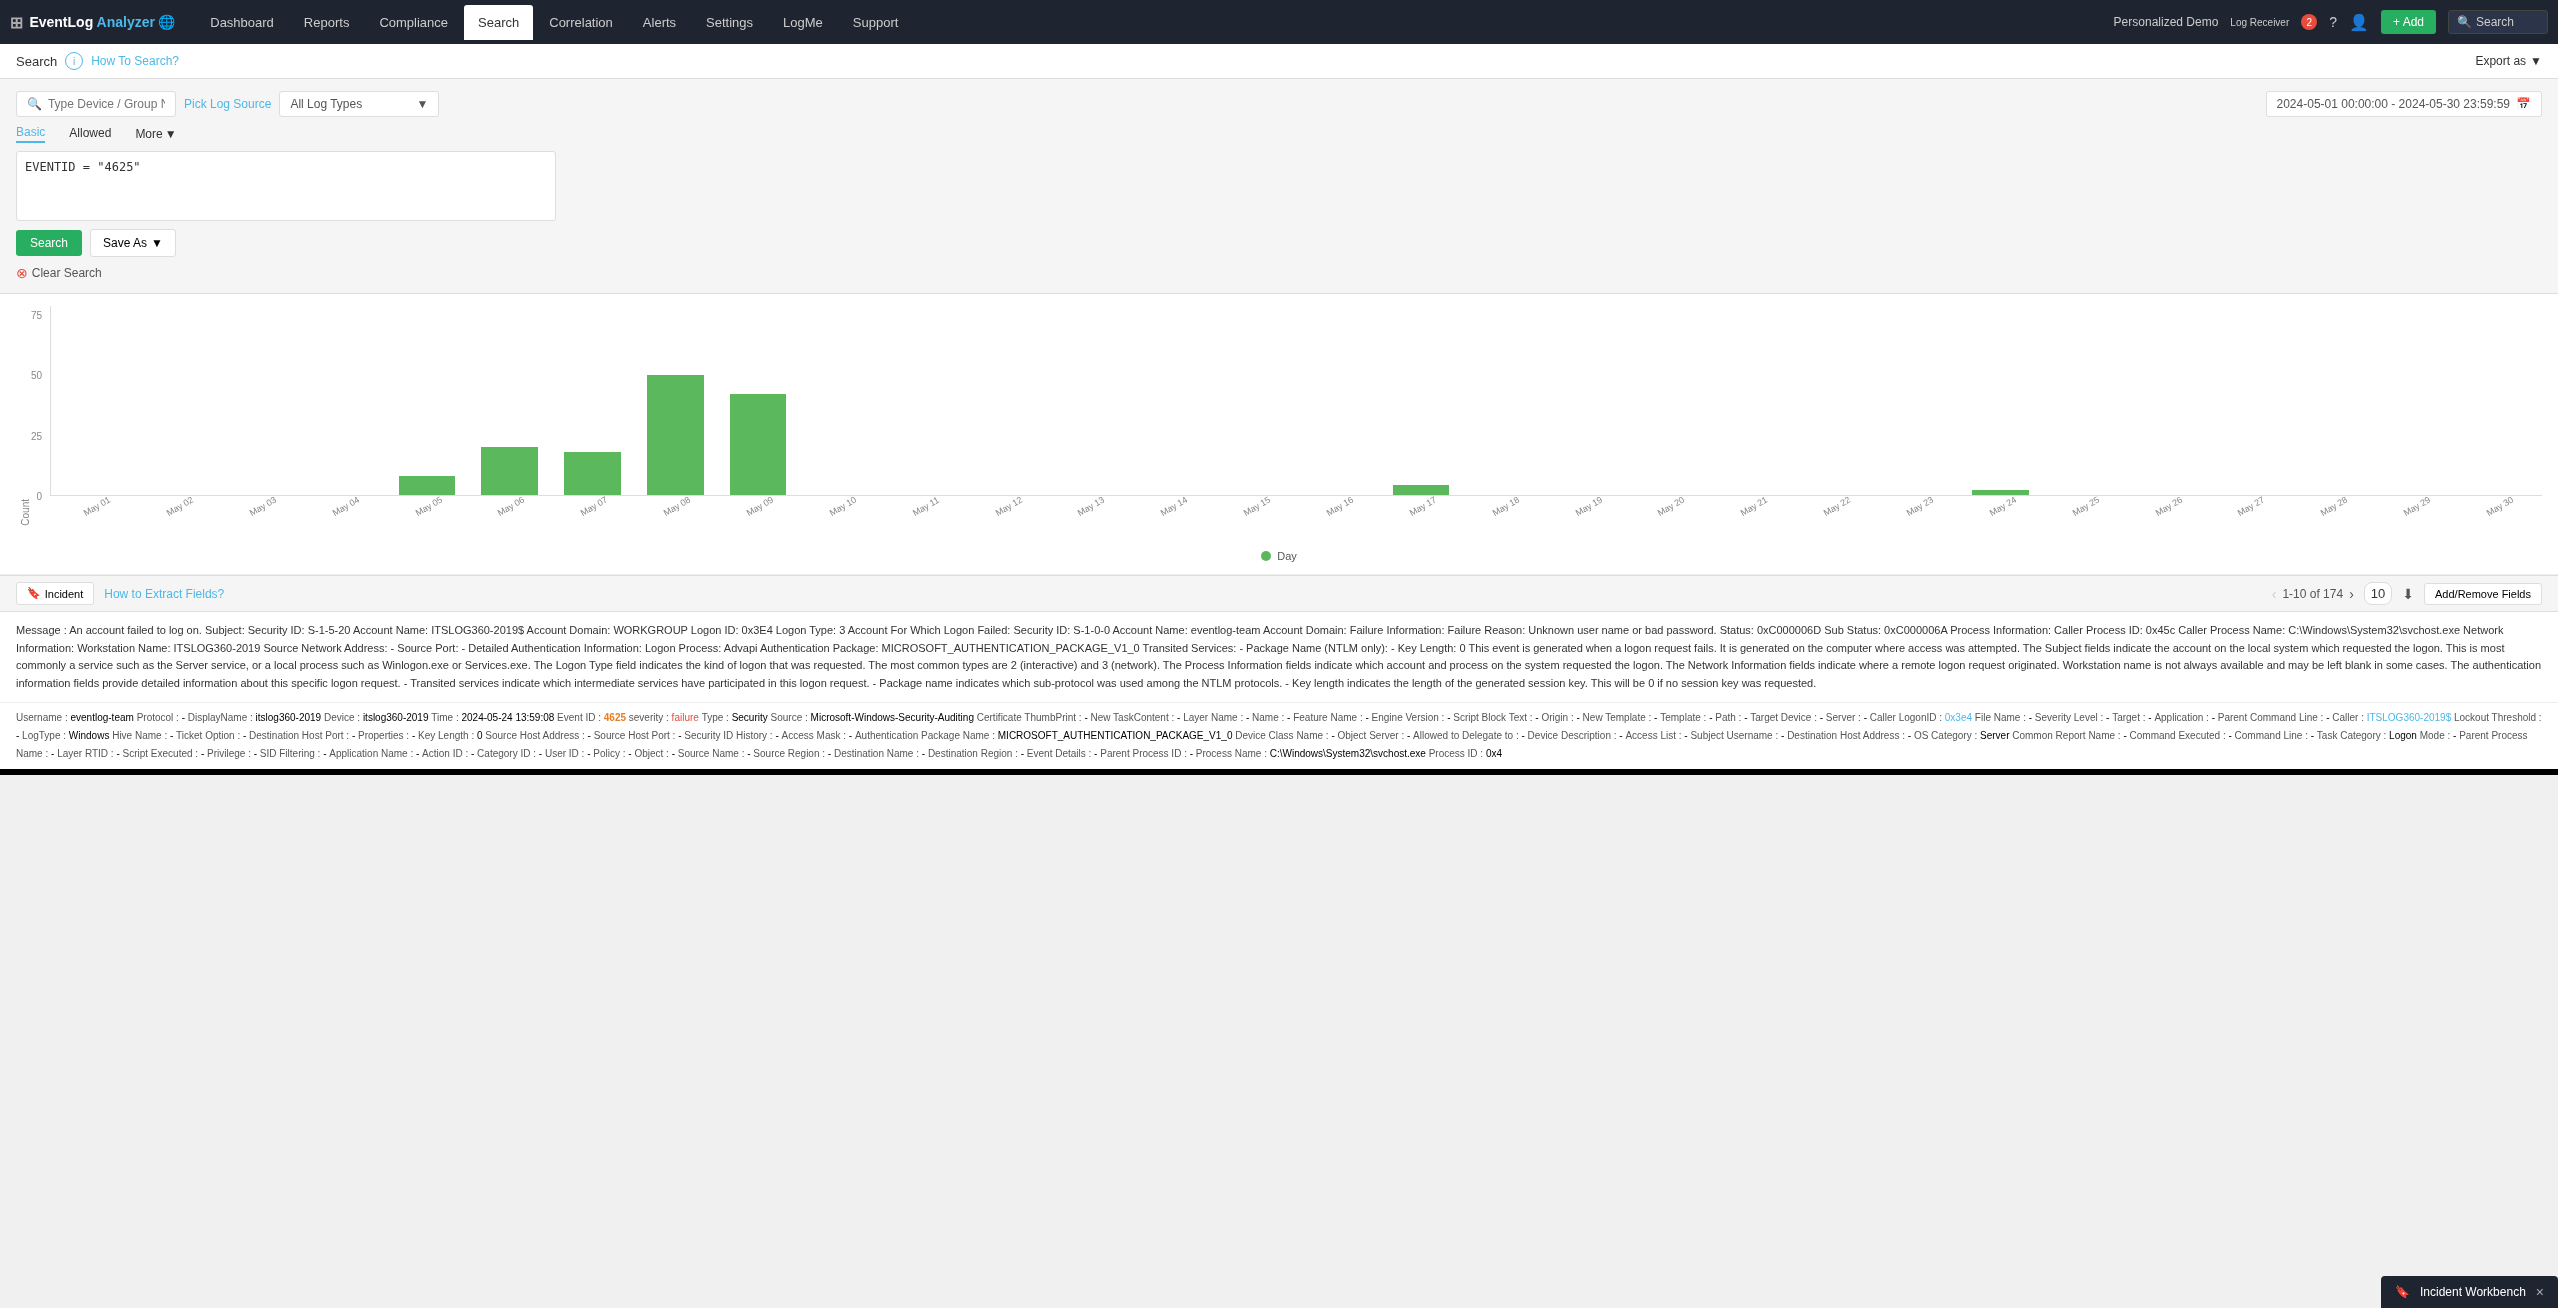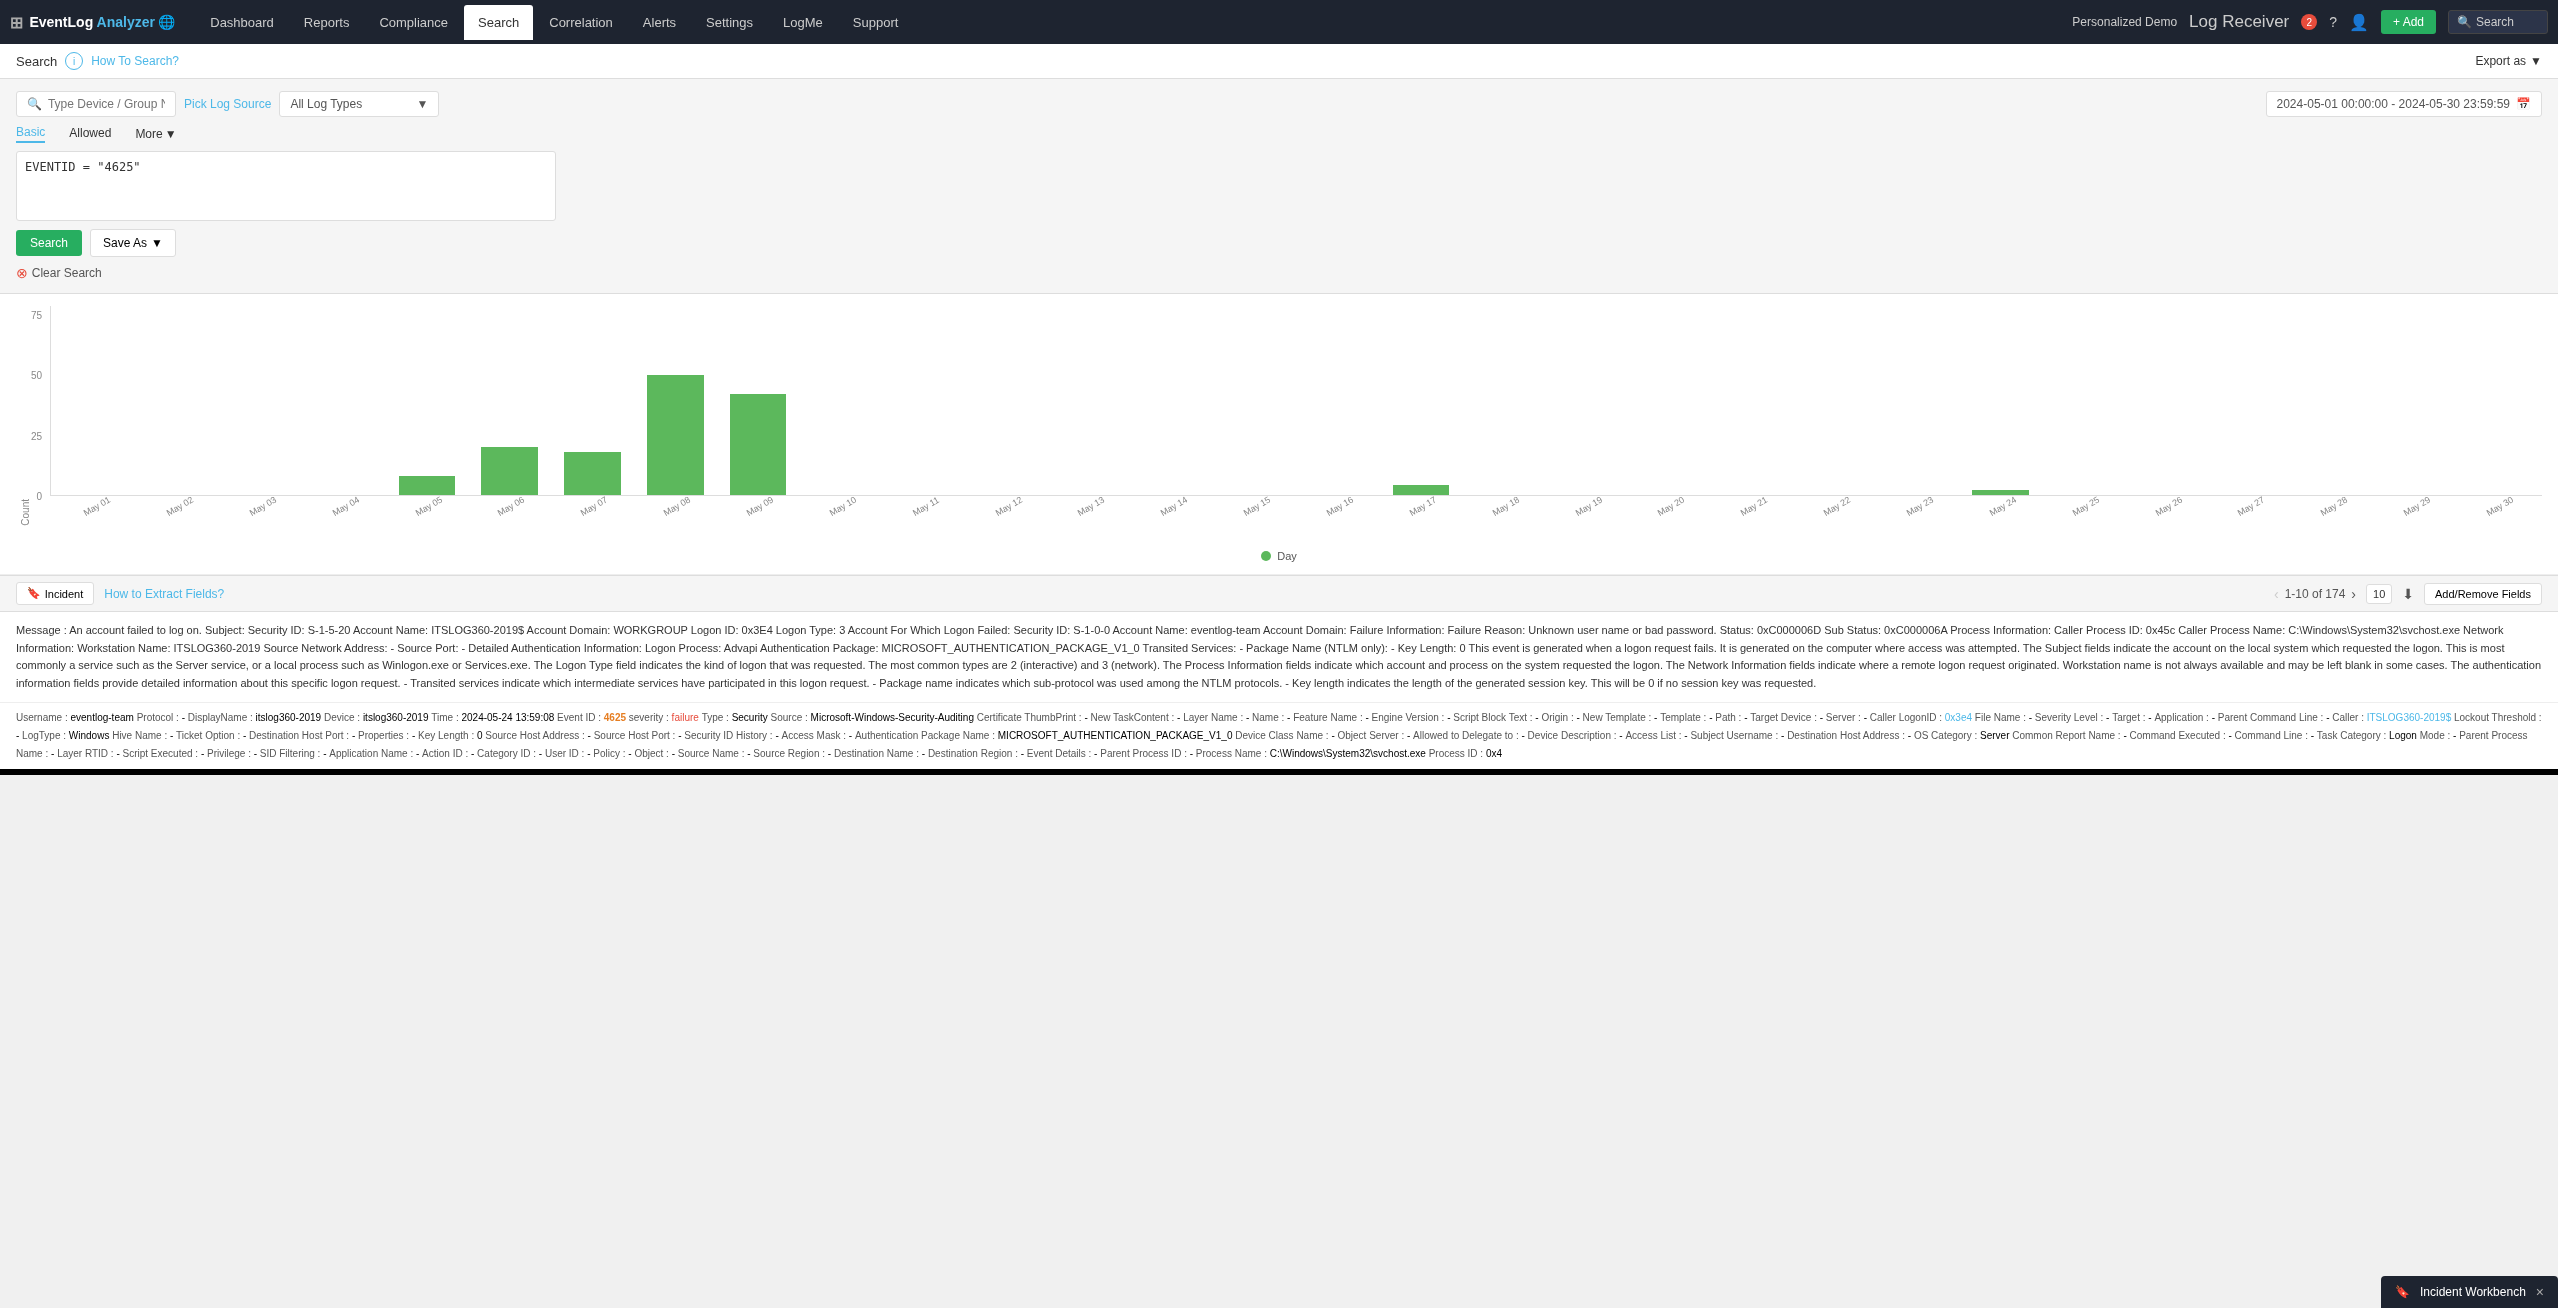--- a/index.html
+++ b/index.html
@@ -9,21 +9,21 @@
     .top-bar { background: #1e2430; display: flex; align-items: center; height: 44px; padding: 0 10px; gap: 10px; }
     .top-bar .logo { display: flex; align-items: center; gap: 6px; color: #fff; font-size: 14px; font-weight: bold; margin-right: 10px; }
     .top-bar .logo .grid-icon { color: #aaa; font-size: 16px; }
     .top-bar .logo .logo-text { color: #fff; }
     .top-bar .logo .logo-highlight { color: #4db8e8; }
     .main-nav { display: flex; gap: 2px; flex: 1; }
     .main-nav a { color: #ccc; text-decoration: none; padding: 10px 14px; font-size: 13px; cursor: pointer; }
     .main-nav a.active { color: #fff; background: #fff; color: #333; border-radius: 3px 3px 0 0; }
     .top-right { display: flex; align-items: center; gap: 12px; }
     .top-right .personalized-demo { color: #ccc; font-size: 12px; cursor: pointer; }
-    .top-right .log-receiver { color: #ccc; font-size: 17px; cursor: pointer; }
+    .top-right .log-receiver { color: #ccc; font-size: 10px; cursor: pointer; }
     .top-right .badge { background: #e74c3c; color: #fff; border-radius: 50%; width: 16px; height: 16px; font-size: 10px; display: inline-flex; align-items: center; justify-content: center; }
     .top-right .help { color: #ccc; font-size: 14px; cursor: pointer; }
     .top-right .user { color: #ccc; font-size: 16px; cursor: pointer; }
     .top-right .add-btn { background: #27ae60; color: #fff; border: none; border-radius: 3px; padding: 5px 12px; font-size: 12px; cursor: pointer; display: flex; align-items: center; gap: 4px; }
     .top-right .search-box { background: #2c3449; border: 1px solid #444; border-radius: 3px; padding: 4px 8px; color: #ccc; font-size: 12px; width: 100px; display: flex; align-items: center; gap: 4px; }
 
     
     .sub-header { background: #fff; border-bottom: 1px solid #ddd; padding: 8px 16px; display: flex; align-items: center; justify-content: space-between; }
     .sub-header .left { display: flex; align-items: center; gap: 8px; }
     .sub-header .search-label { font-size: 13px; color: #333; font-weight: 500; }
@@ -71,21 +71,21 @@
 
     
     .results-toolbar { background: #f5f5f5; border-top: 1px solid #ddd; border-bottom: 1px solid #ddd; padding: 6px 16px; display: flex; align-items: center; justify-content: space-between; }
     .results-left { display: flex; align-items: center; gap: 10px; }
     .incident-btn { background: #fff; border: 1px solid #ddd; border-radius: 3px; padding: 4px 10px; font-size: 11px; cursor: pointer; display: flex; align-items: center; gap: 4px; }
     .extract-link { color: #4db8e8; font-size: 12px; cursor: pointer; }
     .results-right { display: flex; align-items: center; gap: 10px; }
     .pagination { display: flex; align-items: center; gap: 6px; font-size: 12px; color: #555; }
     .page-arrow { cursor: pointer; color: #555; font-size: 14px; }
     .page-arrow.disabled { color: #ccc; cursor: default; }
-    .per-page { background: #fff; border: 1px solid #ddd; border-radius: 3px; padding: 3px 6px; font-size: 11px; cursor: pointer; }
+    .per-page { background: #fff; border: 1px solid #ddd; border-radius: 8px; padding: 3px 6px; font-size: 13px; cursor: pointer; }
     .download-btn { cursor: pointer; color: #555; font-size: 14px; }
     .add-remove-btn { background: #fff; border: 1px solid #ddd; border-radius: 3px; padding: 4px 10px; font-size: 11px; cursor: pointer; }
 
     
     .message-area { background: #fff; padding: 10px 16px; font-size: 11px; color: #333; line-height: 1.6; border-bottom: 1px solid #eee; max-height: 120px; overflow-y: auto; }
     .message-area .label { font-weight: normal; }
 
     
     .fields-area { background: #fff; padding: 6px 16px; font-size: 10px; color: #555; border-bottom: 6px solid #000000; line-height: 1.8; }
     .field-item { display: inline; }

